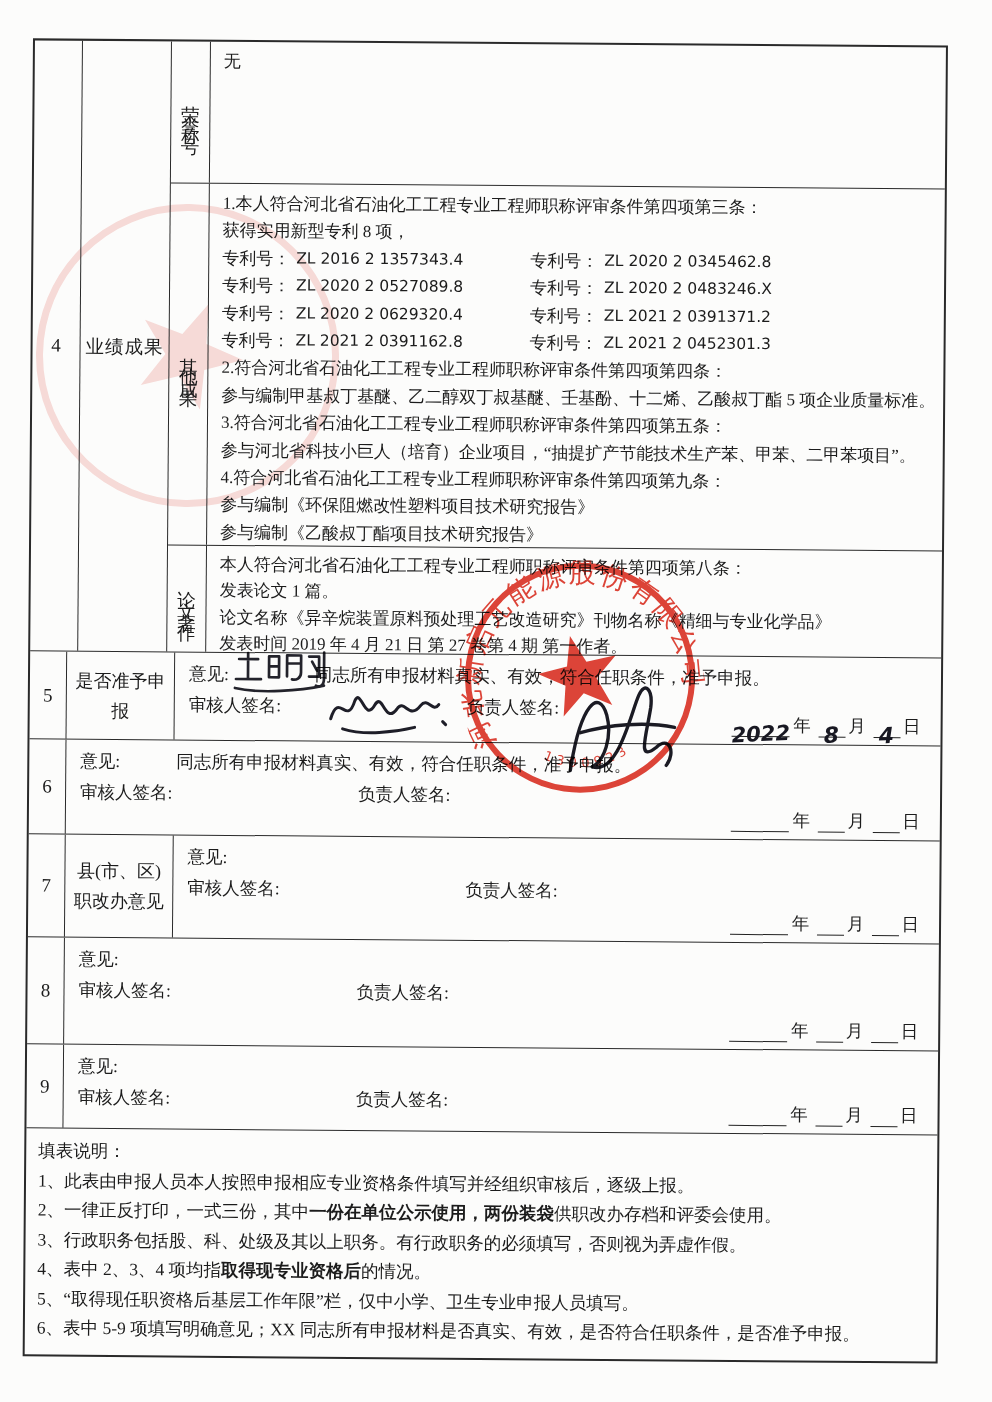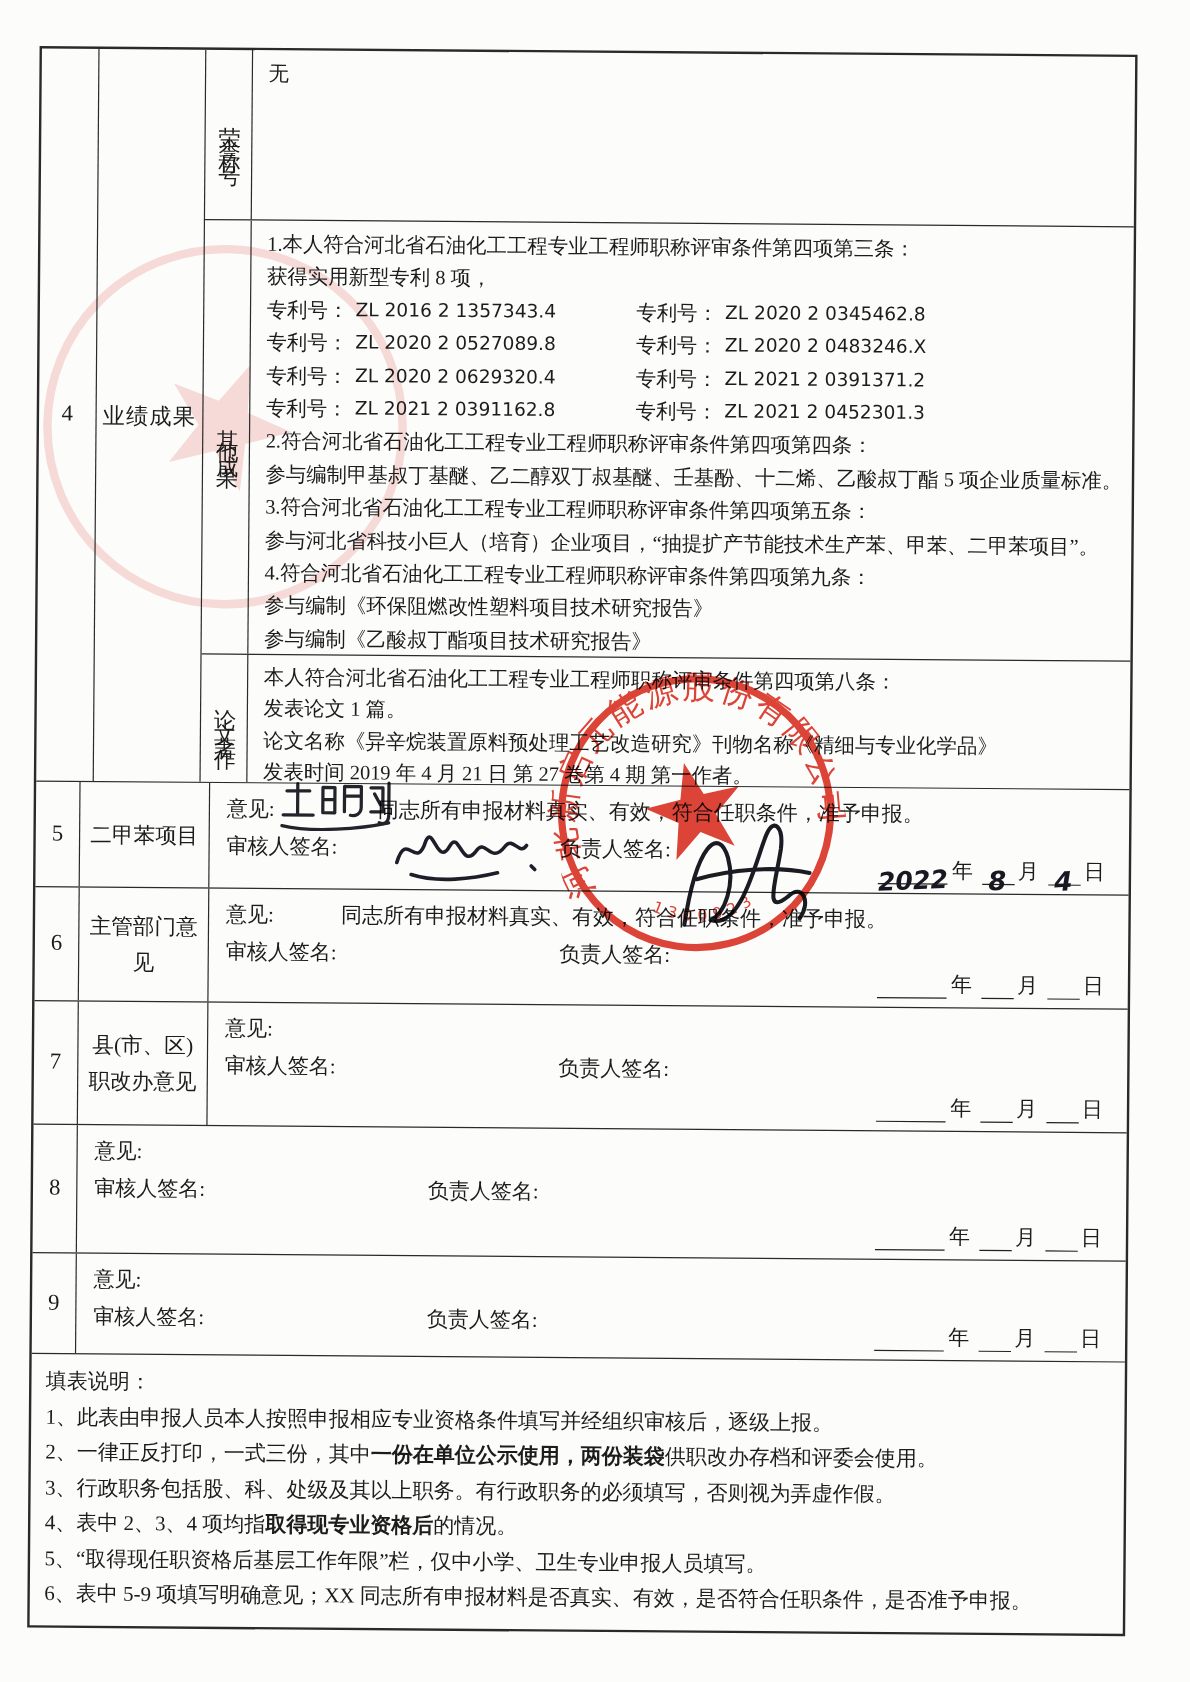--- a/index.html
+++ b/index.html
@@ -147,38 +147,37 @@
             <div class="pline">论文名称《异辛烷装置原料预处理工艺改造研究》刊物名称《精细与专业化学品》</div>
             <div class="pline">发表时间 2019 年 4 月 21 日  第 27 卷第 4 期  第一作者。</div>
           </div>
         </div>
 
       </div>
     </div>
 
     <div class="trow r5">
       <div class="cell numO">5</div>
-      <div class="cell labO">二甲苯项目</div>
+      <div class="cell labO">是否准予申报</div>
       <div class="opin">
         <div class="opline1"><span>意见:</span><span class="gap86"></span><span>同志所有申报材料真实、有效，符合任职条件，准予申报。</span></div>
         <div class="opline2">
           <span>审核人签名:</span>
           <span class="leadlab">负责人签名:</span>
         </div>
         <div class="dateline">
           <span class="bl bl-y"><span class="hw hw-y">2022</span></span><span>年</span>
           <span class="bl bl-m"><span class="hw hw-md">8</span></span><span>月</span>
           <span class="bl bl-d"><span class="hw hw-md">4</span></span><span>日</span>
         </div>
       </div>
     </div>
 
     <div class="trow r6">
       <div class="cell numO">6</div>
-      <div class="cell labO">主管部门意见</div>
       <div class="opin">
         <div class="opline1"><span>意见:</span><span class="gap56"></span><span>同志所有申报材料真实、有效，符合任职条件，准予申报。</span></div>
         <div class="opline2">
           <span>审核人签名:</span>
           <span class="leadlab">负责人签名:</span>
         </div>
         <div class="dateline">
           <span class="bl bl-y"></span><span>年</span>
           <span class="bl bl-m"></span><span>月</span>
           <span class="bl bl-d"></span><span>日</span>

